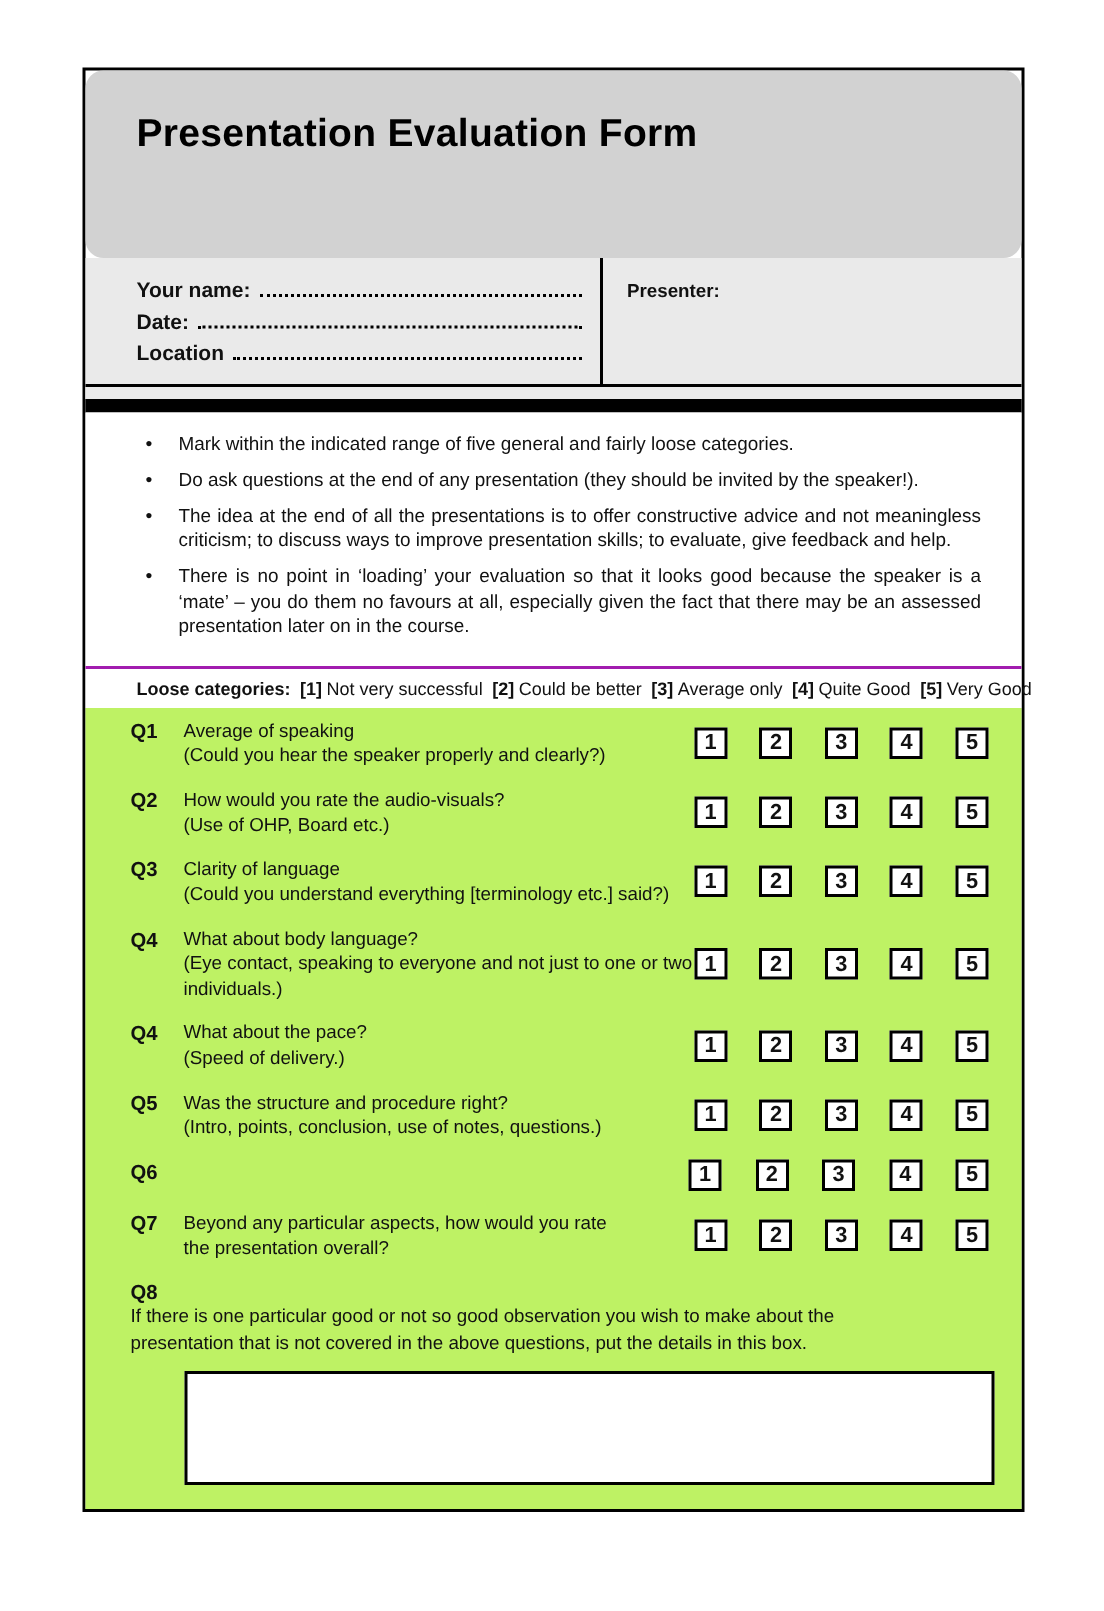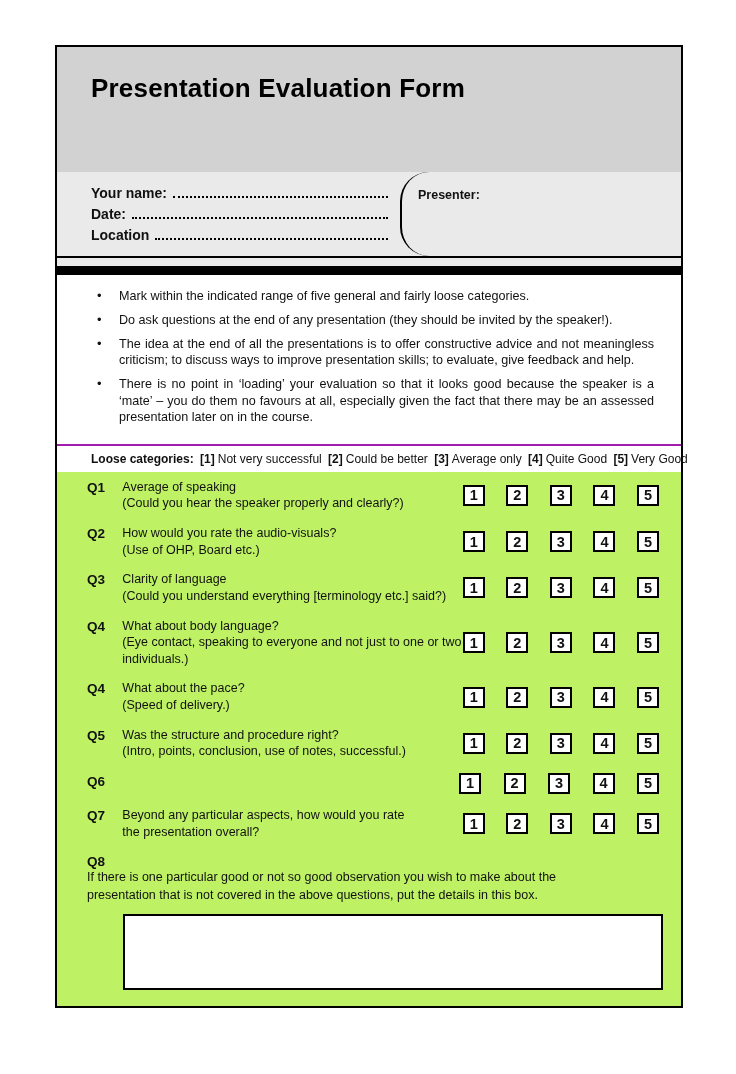--- a/index.html
+++ b/index.html
@@ -14,20 +14,21 @@
     position: absolute; left: 55px; top: 45px;
     width: 628px; height: 963px;
     border: 2px solid #000;
     background: #fff;
     display: flex; flex-direction: column;
   }
   
   .hdr {
     height: 125px; background: #d2d2d2;
     padding: 26px 20px 0 34px;
+    border-radius: 12px;
   }
   .hdr h1 { font-size: 26px; font-weight: bold; letter-spacing: 0.2px; color:#000; }
 
   
   .fields-band { background: #eaeaea; }
   .fields-row {
     display: flex; height: 86px;
     border-bottom: 2px solid #000;
   }
   .fields-left {
@@ -36,21 +37,20 @@
   }
   .field-line { display: flex; align-items: baseline; font-size: 14px; }
   .field-line .lbl { font-weight: bold; white-space: nowrap; }
   .field-line .fill {
     flex: 1; height: 13px; margin-left: 6px;
     border-bottom: 2px dotted #000;
   }
   .fields-right {
     flex: 1; border-left: 2px solid #000;
     padding: 13px 0 0 16px;
-    border-radius: 29px;
   }
   .fields-right .lbl { font-weight: bold; font-size: 12.5px; }
   .fields-gap { height: 8px; background: #eaeaea; }
   .thick-bar { height: 9px; background: #000; }
 
   
   .instructions {
     background: #fff; padding: 13px 27px 11px 40px;
   }
   .bullet-item { display: flex; margin-bottom: 7px; }
@@ -225,21 +225,21 @@
       <span class="rate-box">3</span>
       <span class="rate-box">4</span>
       <span class="rate-box">5</span>
     </span>
   </div>
 
   <div class="q-row">
     <span class="q-id">Q5</span>
     <span class="q-text">
       <span>Was the structure and procedure right?</span><br>
-      <span>(Intro, points, conclusion, use of notes, successful.)</span>
+      <span>(Intro, points, conclusion, use of notes, questions.)</span>
     </span>
     <span class="q-boxes">
       <span class="rate-box">1</span>
       <span class="rate-box">2</span>
       <span class="rate-box">3</span>
       <span class="rate-box">4</span>
       <span class="rate-box">5</span>
     </span>
   </div>
 

